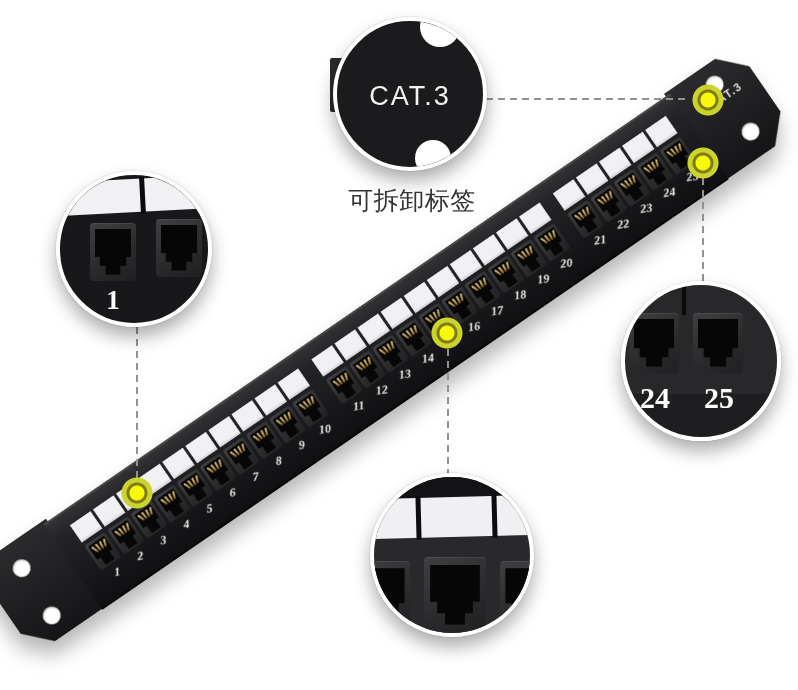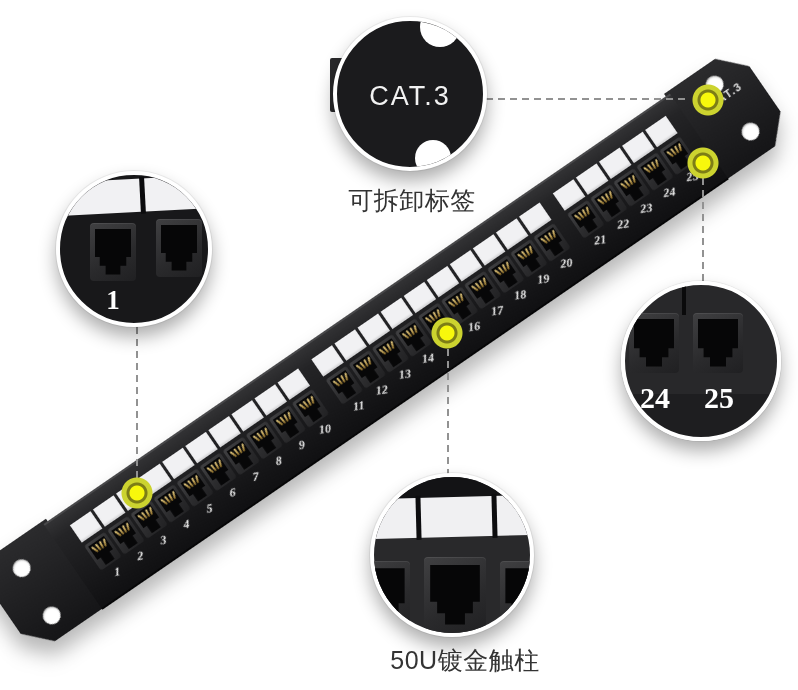--- a/index.html
+++ b/index.html
@@ -556,15 +556,14 @@
           <i style="transform:rotate(-20deg)"></i>
           <i style="transform:rotate(-7deg)"></i>
           <i style="transform:rotate(7deg)"></i>
 
         </div>
       </div>
     </div>
   </div>
 
   <div class="caption cap-print">可拆卸标签</div>
-  <div class="caption cap-pins">50U镀金触柱</div>
 
 </div>
 
 </body></html>

